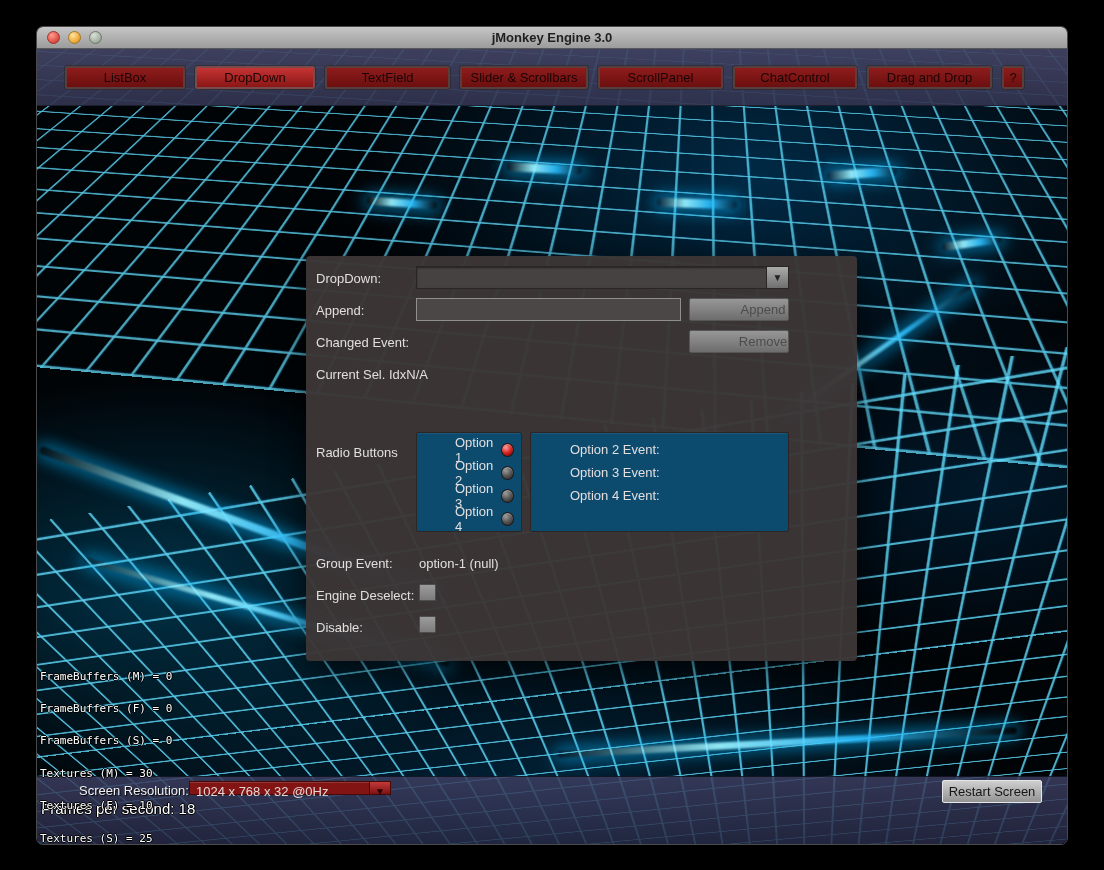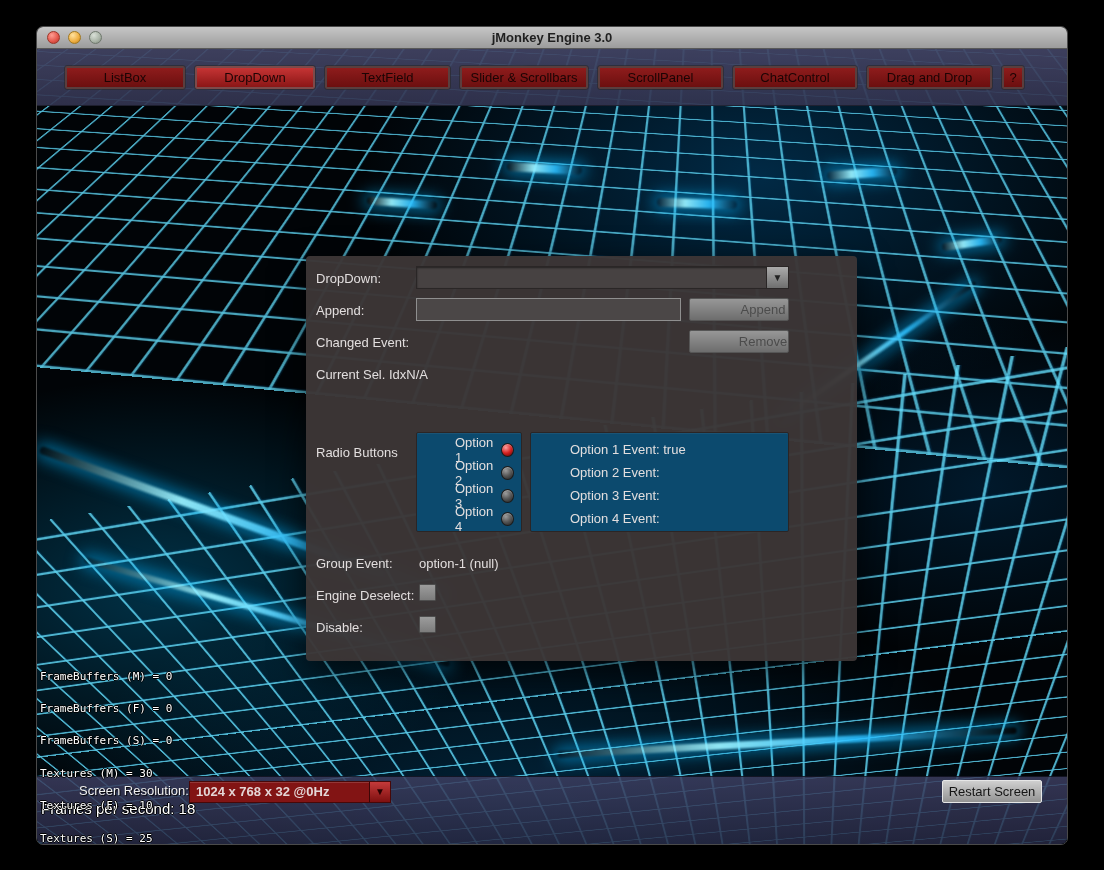--- a/index.html
+++ b/index.html
@@ -89,23 +89,23 @@
     font-family:"DejaVu Sans Mono", monospace; font-size:11px; line-height:10.8px;
     color:#fff; white-space:pre;
     text-shadow:1px 0 0 #000, -1px 0 0 #000, 0 1px 0 #000, 0 -1px 0 #000; }
 
   
   .bottombar { position:absolute; left:0; right:0; top:727px; height:70px; z-index:4;
     background:linear-gradient(rgba(60,62,96,0.85), rgba(38,40,66,0.85));
     border-top:1px solid rgba(0,0,0,0.4); }
   .res-label { position:absolute; left:42px; top:6px; font-size:13px; color:#f0f0f0;
     text-shadow:1px 1px 1px #000; }
-  .res-dd { position:absolute; left:152px; top:4px; width:202px; height:22px;
+  .res-dd { position:absolute; left:152px; top:4px; width:202px; height:14px;
     background:#821414; border:1px solid #470808; display:flex;
-    box-shadow:inset 0 1px 0 rgba(255,255,255,0.15);font-weight:bold; }
+    box-shadow:inset 0 1px 0 rgba(255,255,255,0.15); }
   .res-value { flex:1; font-size:13px; color:#e4d6d6; line-height:20px; padding-left:6px; white-space:nowrap; }
   .res-arrow { width:21px; background:linear-gradient(#c43a3a,#7e1010);
     border-left:1px solid #3c0606; color:#2a0000; font-size:10px; text-align:center; line-height:20px; }
   .restart-btn { position:absolute; left:905px; top:3px; width:100px; height:23px;
     background:linear-gradient(#cfcfcf,#939393); border:1px solid #e6e6e6; border-radius:2px;
     color:#151515; font-size:13px; text-align:center; line-height:21px; }
   .fps { position:absolute; left:4px; top:23px; font-size:15px; color:#ffffff;
     text-shadow:1px 0 0 #000, -1px 0 0 #000, 0 1px 0 #000, 0 -1px 0 #000; }
 </style>
 </head>
@@ -181,21 +181,20 @@
           <span>Option 3</span>
           <span class="radio"></span>
         </div>
         <div class="radio-row">
           <span>Option 4</span>
           <span class="radio"></span>
         </div>
       </div>
 
       <div class="subbox events-box" style="padding-top:5px;">
-        <div class="ev-line">Option 1 Event: true</div>
         <div class="ev-line">Option 2 Event:</div>
         <div class="ev-line">Option 3 Event:</div>
         <div class="ev-line">Option 4 Event:</div>
       </div>
 
       <div class="lbl" style="left:10px; top:300px;">Group Event:</div>
       <div class="lbl" style="left:113px; top:300px;">option-1 (null)</div>
 
       <div class="lbl" style="left:10px; top:332px;">Engine Deselect:</div>
       <div class="checkbox" style="top:328px;"></div>

